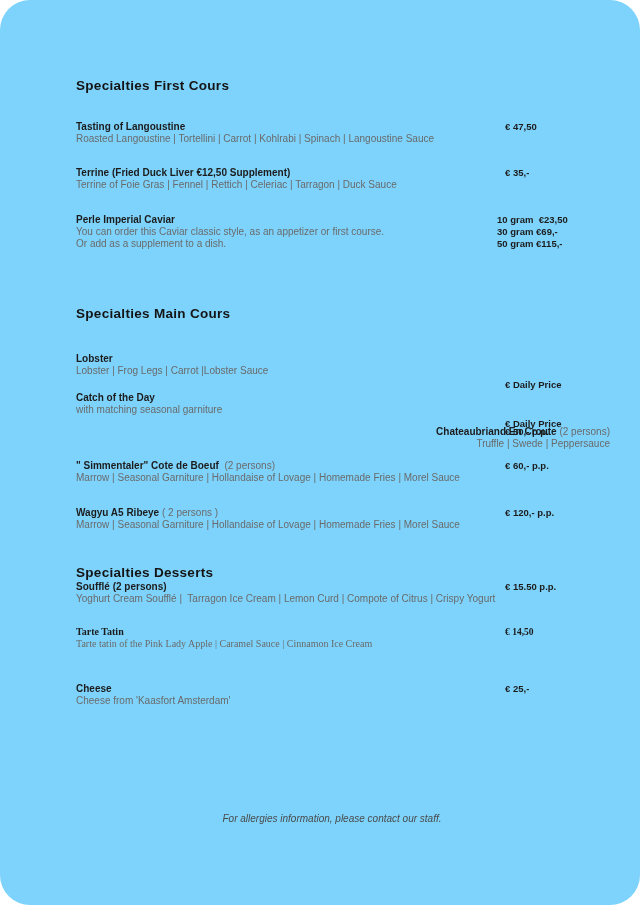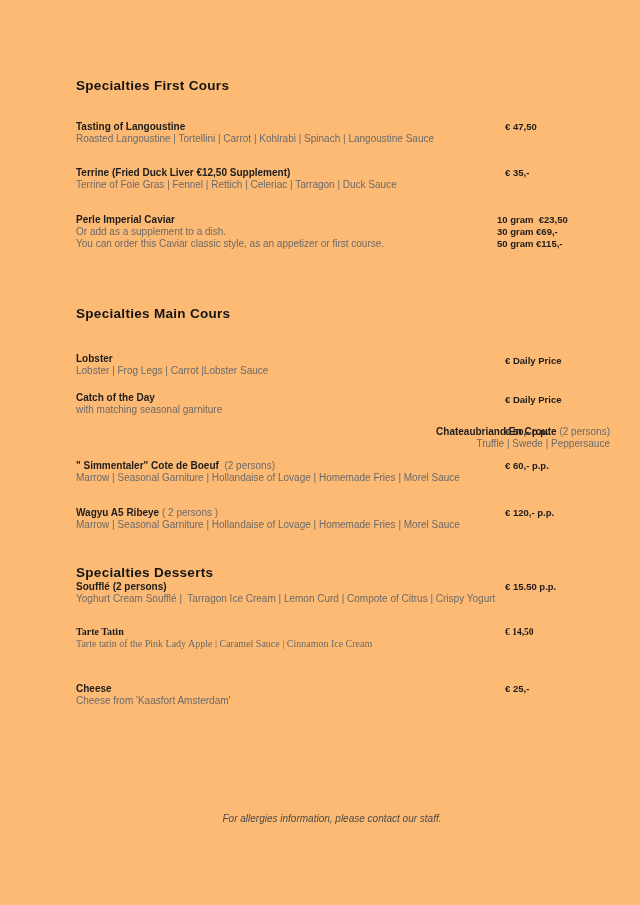--- a/index.html
+++ b/index.html
@@ -1,23 +1,24 @@
 <!DOCTYPE html>
 <html><head>
 <meta charset="utf-8">
 <style>
   * { margin:0; padding:0; box-sizing:border-box; }
   html,body { background:#ffffff; }
   .page {
     position:relative;
     width:640px; height:905px;
-    background:#fdba74;
+    background:#7dd3fc;
     font-family:"Liberation Sans", sans-serif;
     color:#1c1c1c;
     overflow:hidden;
+    border-radius:30px;
   }
   .content {
     position:absolute;
     left:76px; top:78px;
     width:534px;
   }
   .section-heading {
     font-size:13.5px;
     font-weight:bold;
     color:#141414;
@@ -45,21 +46,21 @@
   }
   .price {
     position:absolute;
     left:429px; top:0;
     font-size:9.5px;
     font-weight:bold;
     color:#1c1c1c;
     line-height:12px;
     white-space:pre;
   }
-  .price.on-second-line { top:2px; }
+  .price.on-second-line { top:26px; }
   .price-block {
     position:absolute;
     left:421px; top:0;
   }
   .price-block .price-line {
     font-size:9.5px;
     font-weight:bold;
     color:#1c1c1c;
     line-height:12px;
     white-space:pre;
@@ -103,22 +104,22 @@
     </div>
 
     <div class="item i-terrine">
       <div class="title">Terrine (Fried Duck Liver €12,50 Supplement)</div>
       <div class="desc">Terrine of Foie Gras | Fennel | Rettich | Celeriac | Tarragon | Duck Sauce</div>
       <div class="price">€ 35,-</div>
     </div>
 
     <div class="item i-caviar">
       <div class="title">Perle Imperial Caviar</div>
+      <div class="desc">You can order this Caviar classic style, as an appetizer or first course.</div>
       <div class="desc">Or add as a supplement to a dish.</div>
-      <div class="desc">You can order this Caviar classic style, as an appetizer or first course.</div>
       <div class="price-block">
         <div class="price-line">10 gram  €23,50</div>
         <div class="price-line">30 gram €69,-</div>
         <div class="price-line">50 gram €115,-</div>
       </div>
     </div>
 
     <div class="section-heading mt-h2">Specialties Main Cours</div>
 
     <div class="item i-lobster">

